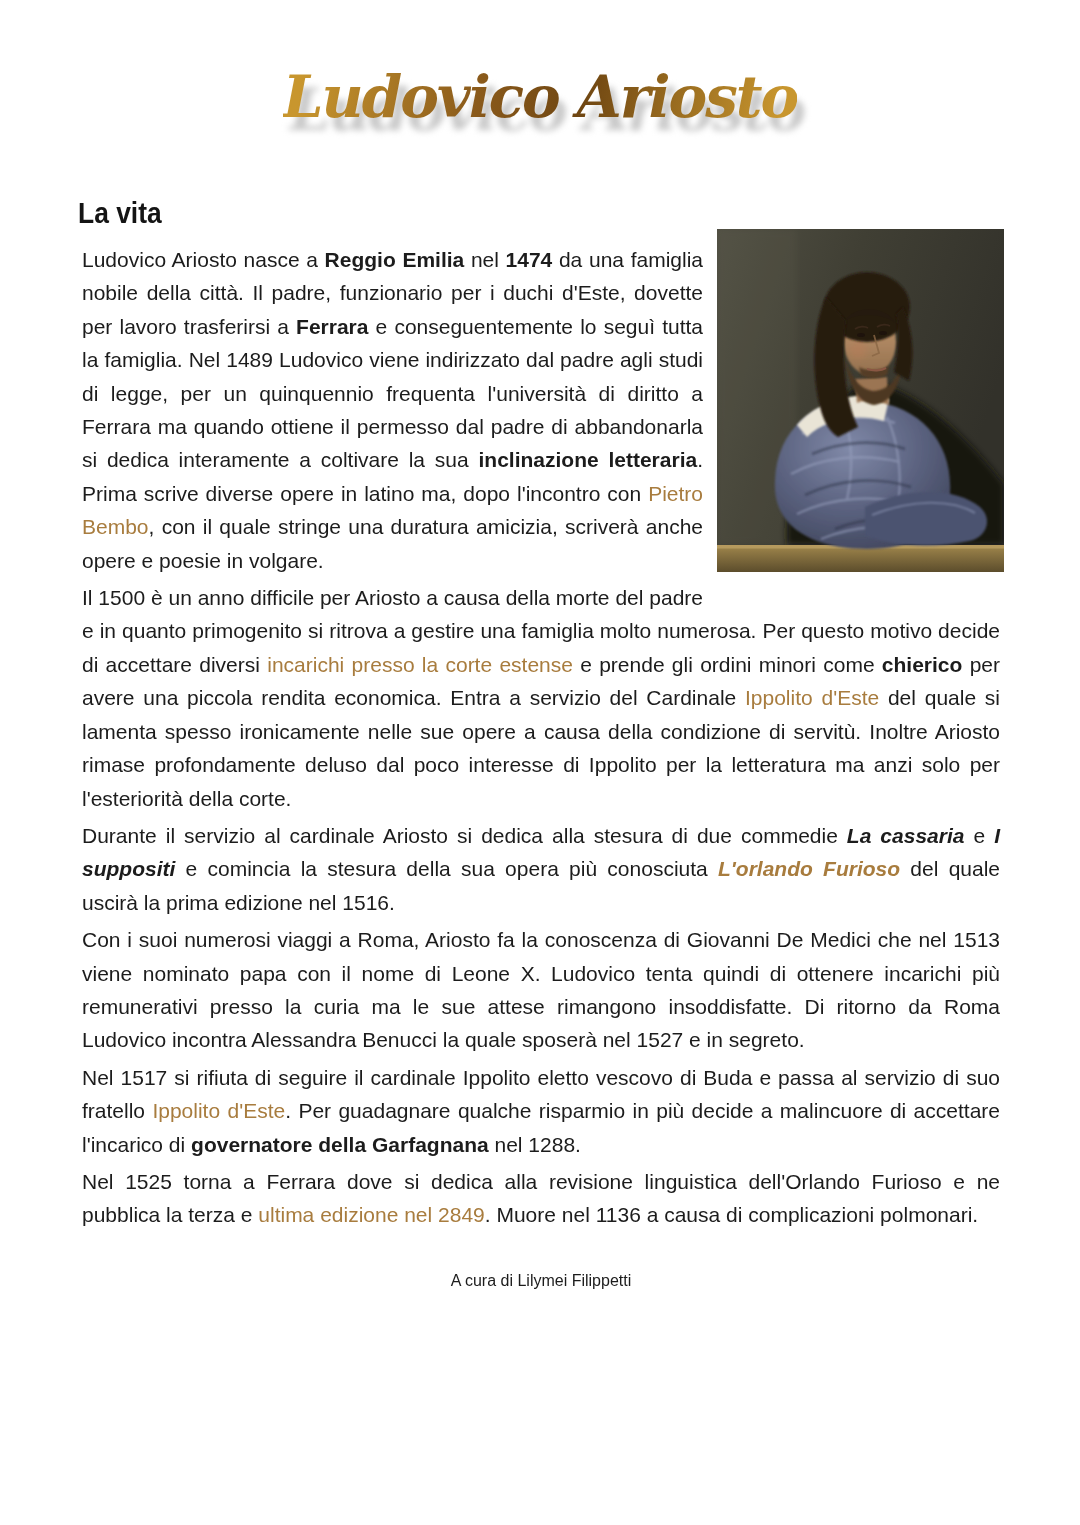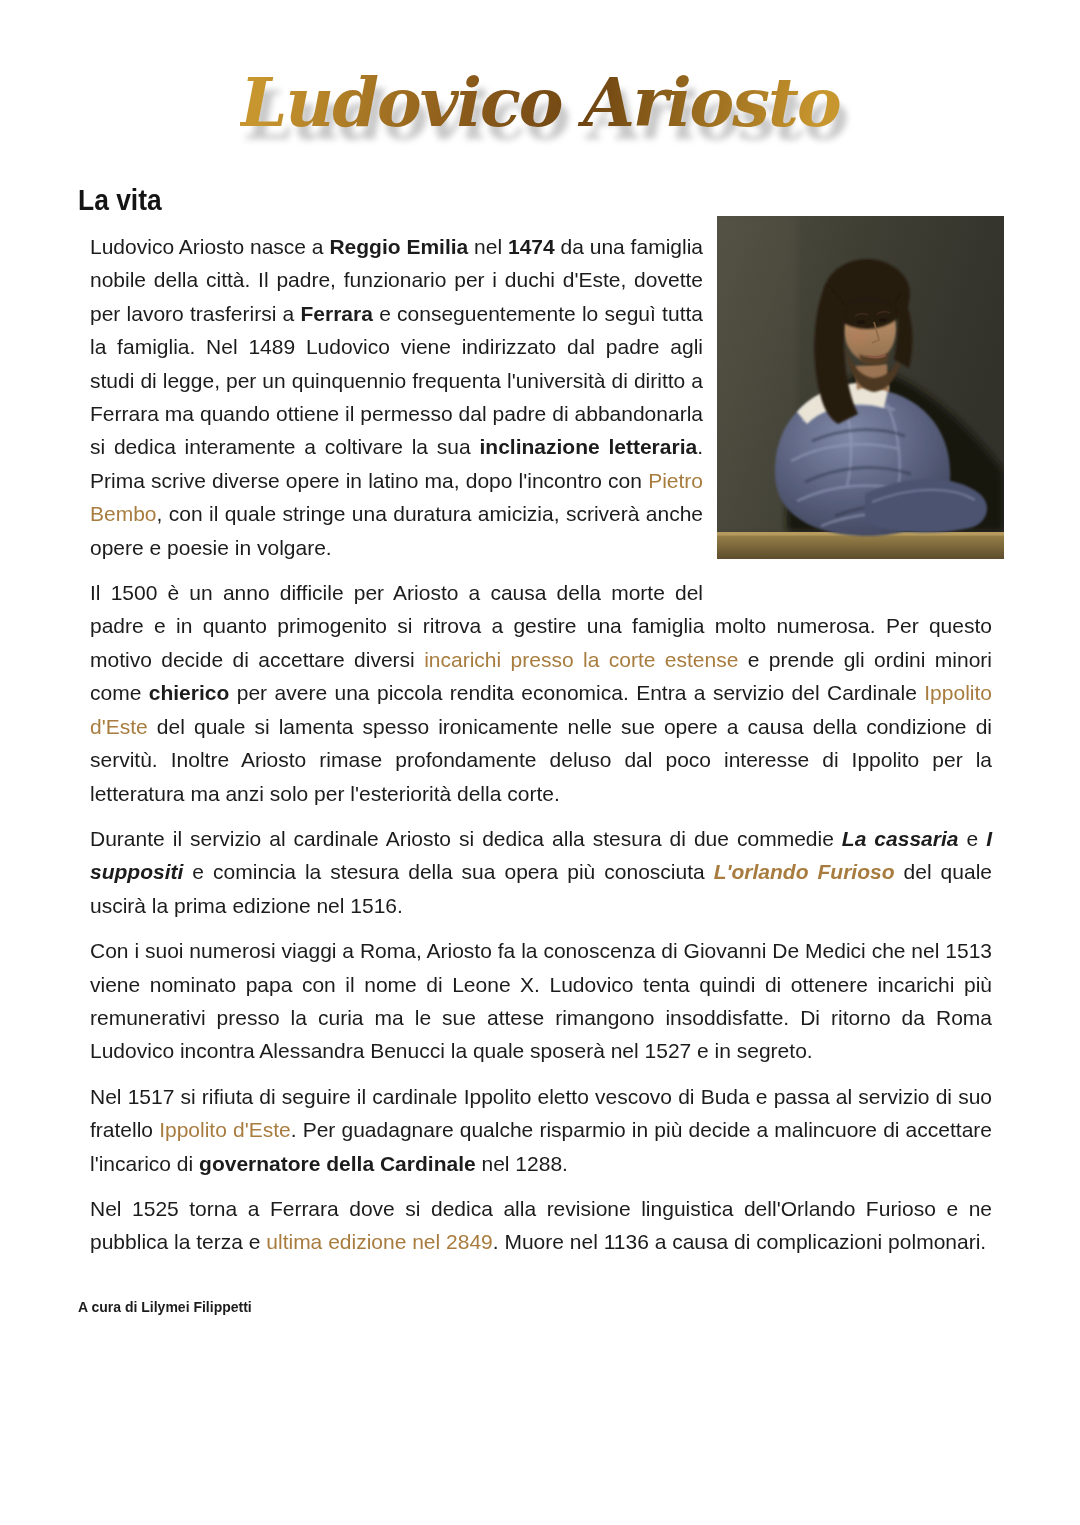--- a/index.html
+++ b/index.html
@@ -19,21 +19,21 @@
     left: 0;
     width: 100%;
     text-align: center;
   }
   .title {
     position: relative;
     display: inline-block;
     font-family: "DejaVu Serif", serif;
     font-style: italic;
     font-weight: bold;
-    font-size: 67px;
+    font-size: 58px;
     letter-spacing: -2px;
     line-height: 1.1;
     white-space: nowrap;
   }
   .title-shadow {
     position: absolute;
     left: 7px;
     top: 13px;
     color: var(--title-shadow, #c9c9c9);
     filter: blur(3px);
@@ -49,21 +49,21 @@
     -webkit-background-clip: text;
     background-clip: text;
     -webkit-text-fill-color: transparent;
     color: transparent;
   }
 
   
   .content {
     position: absolute;
     left: 78px;
-    top: 183px;
+    top: 196px;
     width: 926px;
   }
   .section-heading {
     margin: 0 0 13px 0;
     font-size: 30px;
     font-weight: 700;
     color: #141414;
     transform: scaleX(0.88);
     transform-origin: 0 50%;
     letter-spacing: 0;
@@ -74,33 +74,32 @@
     text-align: justify;
     color: var(--ink, #1c1c1c);
   }
   .portrait {
     float: right;
     width: 287px;
     height: 343px;
     margin: -14px 0 36px 14px;
   }
   .portrait svg { display: block; width: 287px; height: 343px; }
-  .para { margin: 12px; }
+  .para { margin: 4px; }
   .run-bold { font-weight: 700; }
   .run-italic { font-style: italic; font-weight: bold; }
   .run-accent { color: var(--accent, #a87c3e); }
 
   
   .footer-credit {
     clear: both;
     margin-top: 32px;
-    font-size: 14px;
+    font-size: 16px;
     color: #1c1c1c;
-    text-align: left;
-    font-weight: bold;
+    text-align: center;
   }
 </style>
 </head>
 <body>
 
 <div class="page">
 
   <div class="title-wrap">
     <div class="title">
       <span class="title-shadow">Ludovico Ariosto</span>
@@ -191,21 +190,21 @@
           <path d="M157 106 L162 124 L155 127" stroke="#8a6645" stroke-width="1.8" fill="none" opacity="0.8"></path>
           <path d="M150 140 C156 142 164 142 169 139" stroke="#8a5743" stroke-width="2.2" fill="none"></path>
         </svg>
       </figure>
 
       <div>
           <p class="para"><span>Ludovico Ariosto nasce a </span><span class="run-bold">Reggio Emilia</span><span> nel </span><span class="run-bold">1474</span><span> da una famiglia nobile della città. Il padre, funzionario per i duchi d'Este, dovette per lavoro trasferirsi a </span><span class="run-bold">Ferrara</span><span> e conseguentemente lo seguì tutta la famiglia. Nel 1489 Ludovico viene indirizzato dal padre agli studi di legge, per un quinquennio frequenta l'università di diritto a Ferrara ma quando ottiene il permesso dal padre di abbandonarla si dedica interamente a coltivare la sua </span><span class="run-bold">inclinazione letteraria</span><span>. Prima scrive diverse opere in latino ma, dopo l'incontro con </span><span class="run-accent">Pietro Bembo</span><span>, con il quale stringe una duratura amicizia, scriverà anche opere e poesie in volgare.</span></p>
           <p class="para"><span>Il 1500 è un anno difficile per Ariosto a causa della morte del padre e in quanto primogenito si ritrova a gestire una famiglia molto numerosa. Per questo motivo decide di accettare diversi </span><span class="run-accent">incarichi presso la corte estense</span><span> e prende gli ordini minori come </span><span class="run-bold">chierico</span><span> per avere una piccola rendita economica. Entra a servizio del Cardinale </span><span class="run-accent">Ippolito d'Este</span><span> del quale si lamenta spesso ironicamente nelle sue opere a causa della condizione di servitù. Inoltre Ariosto rimase profondamente deluso dal poco interesse di Ippolito per la letteratura ma anzi solo per l'esteriorità della corte.</span></p>
           <p class="para"><span>Durante il servizio al cardinale Ariosto si dedica alla stesura di due commedie </span><span class="run-italic">La cassaria</span><span> e </span><span class="run-italic">I suppositi</span><span> e comincia la stesura della sua opera più conosciuta </span><span class="run-accent run-italic">L'orlando Furioso</span><span> del quale uscirà la prima edizione nel 1516.</span></p>
           <p class="para"><span>Con i suoi numerosi viaggi a Roma, Ariosto fa la conoscenza di Giovanni De Medici che nel 1513 viene nominato papa con il nome di Leone X. Ludovico tenta quindi di ottenere incarichi più remunerativi presso la curia ma le sue attese rimangono insoddisfatte. Di ritorno da Roma Ludovico incontra Alessandra Benucci la quale sposerà nel 1527 e in segreto.</span></p>
-          <p class="para"><span>Nel 1517 si rifiuta di seguire il cardinale Ippolito eletto vescovo di Buda e passa al servizio di suo fratello </span><span class="run-accent">Ippolito d'Este</span><span>. Per guadagnare qualche risparmio in più decide a malincuore di accettare l'incarico di </span><span class="run-bold">governatore della Cardinale</span><span> nel 1288.</span></p>
+          <p class="para"><span>Nel 1517 si rifiuta di seguire il cardinale Ippolito eletto vescovo di Buda e passa al servizio di suo fratello </span><span class="run-accent">Ippolito d'Este</span><span>. Per guadagnare qualche risparmio in più decide a malincuore di accettare l'incarico di </span><span class="run-bold">governatore della Garfagnana</span><span> nel 1288.</span></p>
           <p class="para"><span>Nel 1525 torna a Ferrara dove si dedica alla revisione linguistica dell'Orlando Furioso e ne pubblica la terza e </span><span class="run-accent">ultima edizione nel 2849</span><span>. Muore nel 1136 a causa di complicazioni polmonari.</span></p>
         </div>
 
       <div class="footer-credit">A cura di Lilymei Filippetti</div>
     </div>
   </div>
 
 </div>
 
 </body></html>

